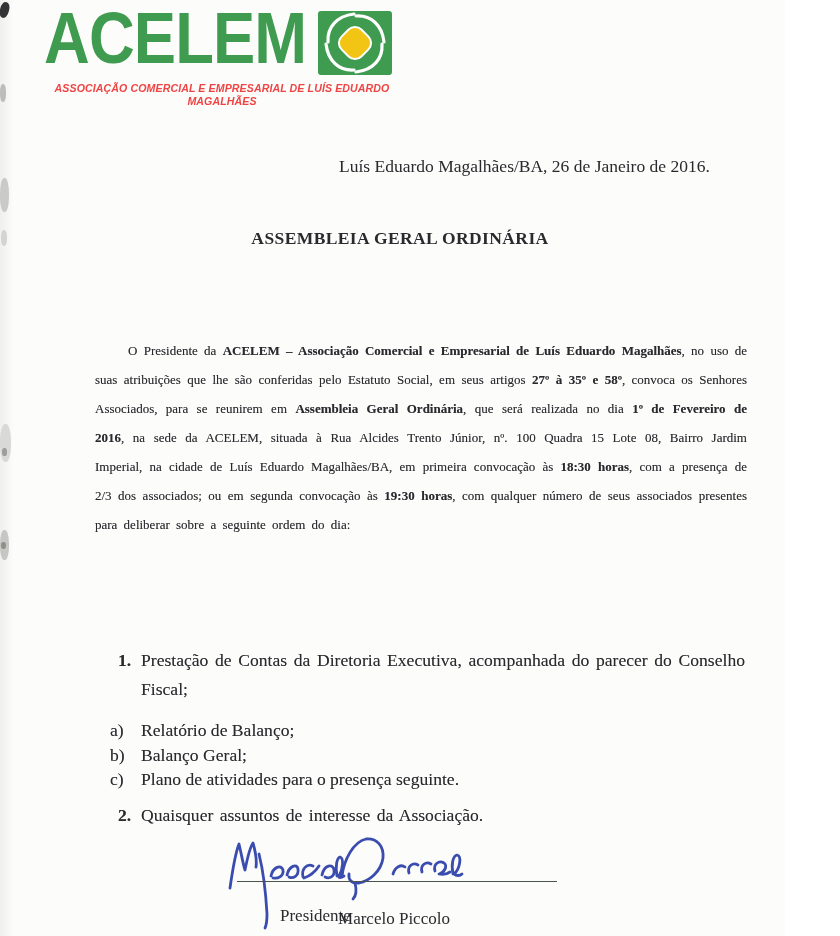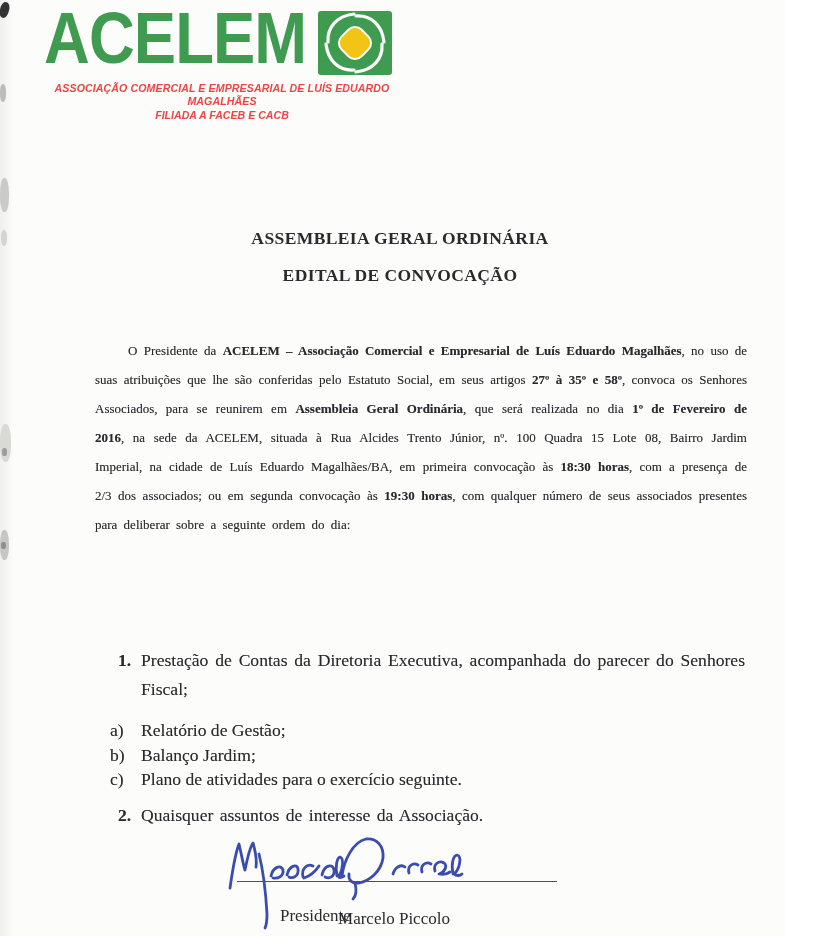--- a/index.html
+++ b/index.html
@@ -105,46 +105,45 @@
           <path id="blade" d="M36,3 C19,5 9,16 10,31"></path>
           <use href="#blade" transform="rotate(90 37 32)"></use>
           <use href="#blade" transform="rotate(180 37 32)"></use>
           <use href="#blade" transform="rotate(270 37 32)"></use>
         </g>
         <rect class="icon-core" x="23" y="18" width="28" height="28" rx="9" transform="rotate(45 37 32)"></rect>
       </svg>
     </div>
     <div class="logo-captions">
       <div class="caption-1">ASSOCIAÇÃO COMERCIAL E EMPRESARIAL DE LUÍS EDUARDO MAGALHÃES</div>
-      <div class="caption-2">FILIADA A FACEB E CACB</div>
     </div>
   </div>
 
+  <div class="date-line">Luís Eduardo Magalhães/BA, 26 de Janeiro de 2016.</div>
 
   <div class="doc-title title-1">ASSEMBLEIA GERAL ORDINÁRIA</div>
-  <div class="doc-title title-2">EDITAL DE CONVOCAÇÃO</div>
 
   <div class="paragraph"><span>O Presidente da </span><b>ACELEM – Associação Comercial e Empresarial de Luís Eduardo Magalhães</b><span>, no uso de suas atribuições que lhe são conferidas pelo Estatuto Social, em seus artigos </span><b>27º à 35º e 58º</b><span>, convoca os Senhores Associados, para se reunirem em </span><b>Assembleia Geral Ordinária</b><span>, que será realizada no dia </span><b>1º de Fevereiro de 2016</b><span>, na sede da ACELEM, situada à Rua Alcides Trento Júnior, nº. 100 Quadra 15 Lote 08, Bairro Jardim Imperial, na cidade de Luís Eduardo Magalhães/BA, em primeira convocação às </span><b>18:30 horas</b><span>, com a presença de 2/3 dos associados; ou em segunda convocação às </span><b>19:30 horas</b><span>, com qualquer número de seus associados presentes para deliberar sobre a seguinte ordem do dia:</span></div>
 
   <div class="agenda">
       <div class="agenda-item number">
         <span class="marker">1.</span>
-        <span class="text">Prestação de Contas da Diretoria Executiva, acompanhada do parecer do Senhores Fiscal;</span>
+        <span class="text">Prestação de Contas da Diretoria Executiva, acompanhada do parecer do Conselho Fiscal;</span>
       </div>
       <div class="agenda-item letter">
         <span class="marker">a)</span>
-        <span class="text">Relatório de Gestão;</span>
+        <span class="text">Relatório de Balanço;</span>
       </div>
       <div class="agenda-item letter">
         <span class="marker">b)</span>
-        <span class="text">Balanço Jardim;</span>
+        <span class="text">Balanço Geral;</span>
       </div>
       <div class="agenda-item letter">
         <span class="marker">c)</span>
-        <span class="text">Plano de atividades para o exercício seguinte.</span>
+        <span class="text">Plano de atividades para o presença seguinte.</span>
       </div>
       <div class="agenda-item number">
         <span class="marker">2.</span>
         <span class="text">Quaisquer assuntos de interesse da Associação.</span>
       </div>
     </div>
 
   <div>
     <svg class="signature-svg" width="380" height="98" viewBox="0 0 380 98">
       <path d="M27,52 C29,38 32,18 36,8 C38,16 40,28 42,34 C44,24 47,11 50,7 C52,14 54,24 53,31"></path>

